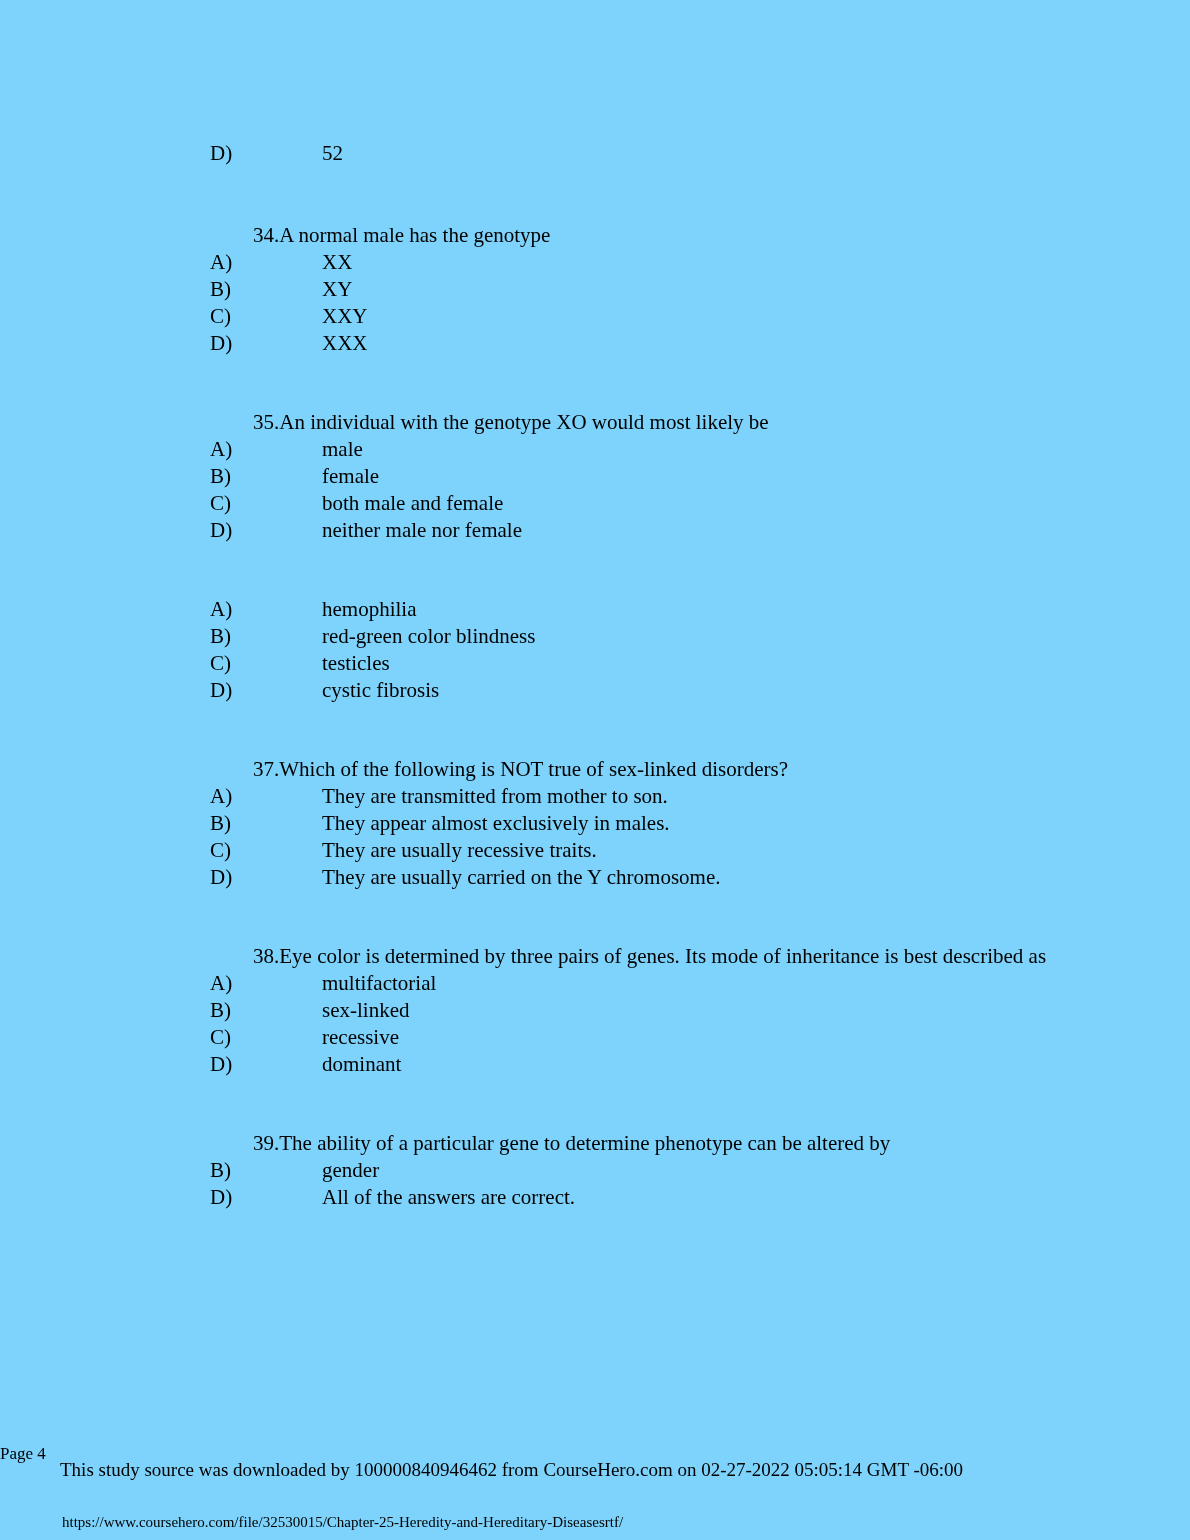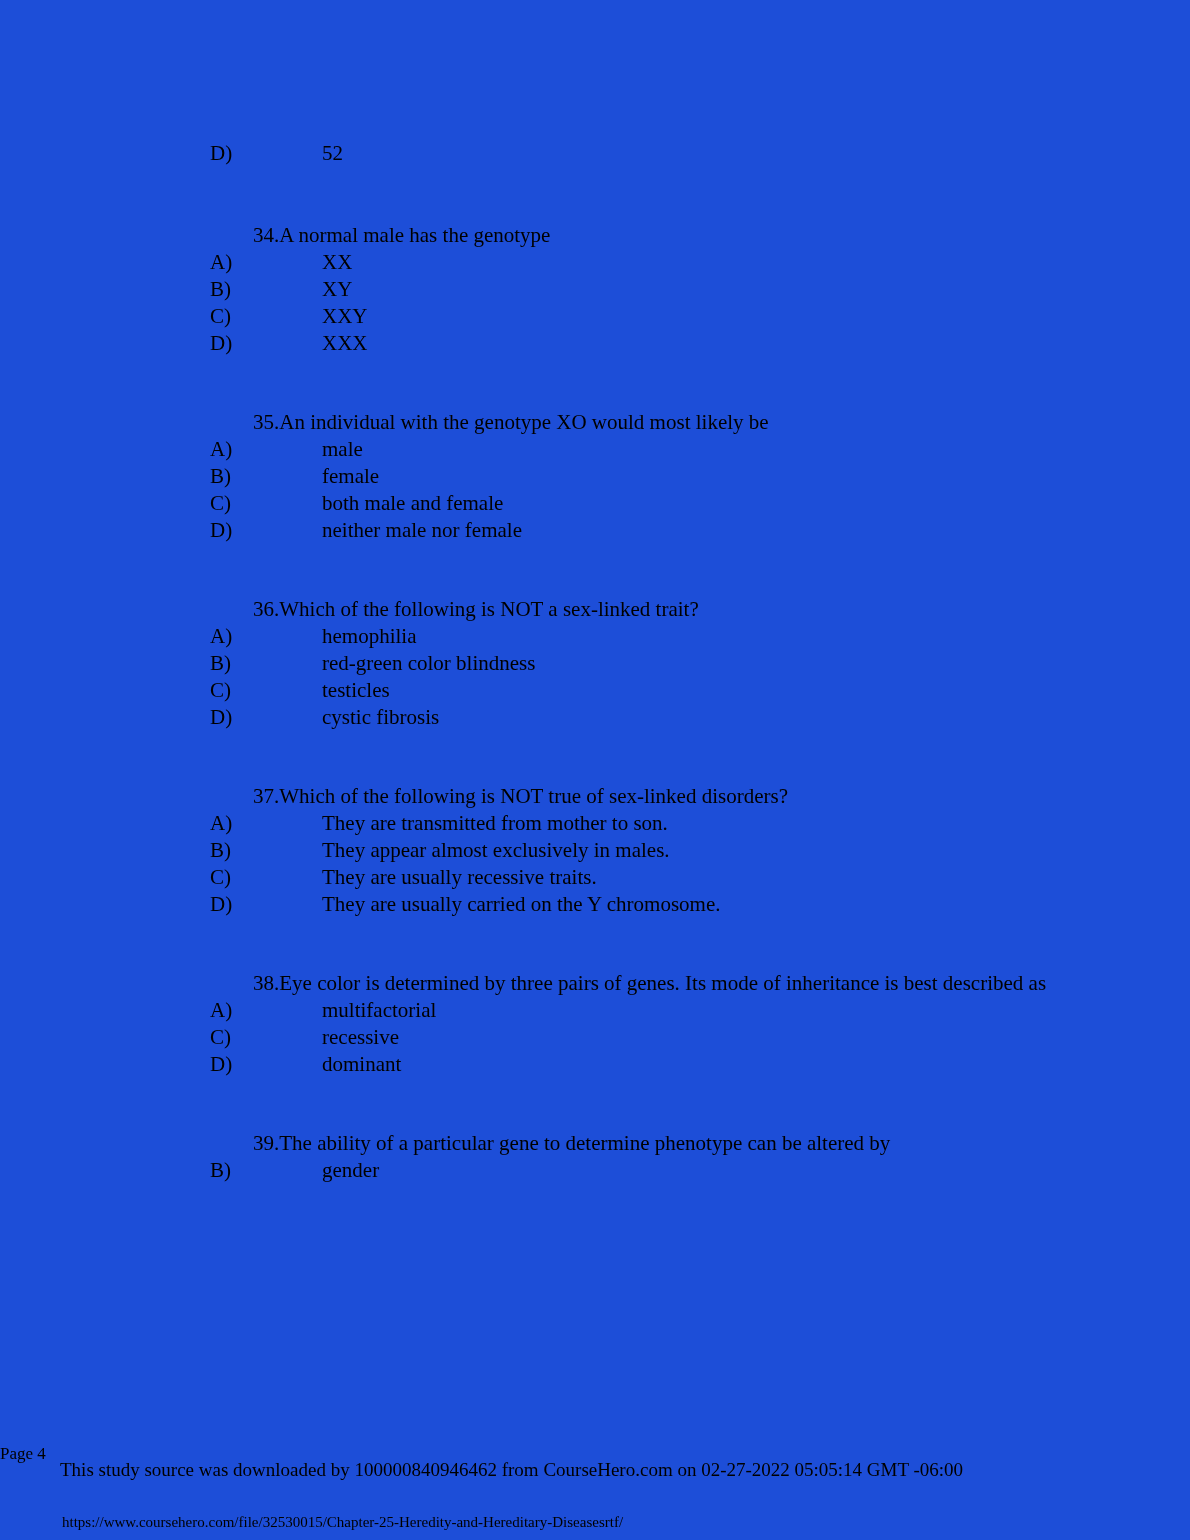--- a/index.html
+++ b/index.html
@@ -11,21 +11,21 @@
     height: 1540px;
     background: #ffffff;
     position: relative;
     font-family: "Liberation Serif", serif;
     color: #000000;
     overflow: hidden;
   }
   .page {
     position: absolute;
     inset: 0;
-    background: #1d4ed8;
+    background: #7dd3fc;
   }
   .leftover-row {
     position: absolute;
     top: 140px;
     left: 0;
     width: 100%;
   }
   .opt {
     margin-left: 210px;
     font-size: 21px;
@@ -104,21 +104,20 @@
     <p class="q-text">35.An individual with the genotype XO would most likely be</p>
     <div>
           <div class="opt"><span class="opt-letter">A)</span><span>male</span></div>
           <div class="opt"><span class="opt-letter">B)</span><span>female</span></div>
           <div class="opt"><span class="opt-letter">C)</span><span>both male and female</span></div>
           <div class="opt"><span class="opt-letter">D)</span><span>neither male nor female</span></div>
         </div>
   </div>
 
   <div class="question">
-    <p class="q-text">36.Which of the following is NOT a sex-linked trait?</p>
     <div>
           <div class="opt"><span class="opt-letter">A)</span><span>hemophilia</span></div>
           <div class="opt"><span class="opt-letter">B)</span><span>red-green color blindness</span></div>
           <div class="opt"><span class="opt-letter">C)</span><span>testicles</span></div>
           <div class="opt"><span class="opt-letter">D)</span><span>cystic fibrosis</span></div>
         </div>
   </div>
 
   <div class="question">
     <p class="q-text">37.Which of the following is NOT true of sex-linked disorders?</p>
@@ -127,29 +126,31 @@
           <div class="opt"><span class="opt-letter">B)</span><span>They appear almost exclusively in males.</span></div>
           <div class="opt"><span class="opt-letter">C)</span><span>They are usually recessive traits.</span></div>
           <div class="opt"><span class="opt-letter">D)</span><span>They are usually carried on the Y chromosome.</span></div>
         </div>
   </div>
 
   <div class="question">
     <p class="q-text">38.Eye color is determined by three pairs of genes. Its mode of inheritance is best described as</p>
     <div>
           <div class="opt"><span class="opt-letter">A)</span><span>multifactorial</span></div>
+          <div class="opt"><span class="opt-letter">B)</span><span>sex-linked</span></div>
           <div class="opt"><span class="opt-letter">C)</span><span>recessive</span></div>
           <div class="opt"><span class="opt-letter">D)</span><span>dominant</span></div>
         </div>
   </div>
 
   <div class="question">
     <p class="q-text">39.The ability of a particular gene to determine phenotype can be altered by</p>
     <div>
           <div class="opt"><span class="opt-letter">B)</span><span>gender</span></div>
+          <div class="opt"><span class="opt-letter">D)</span><span>All of the answers are correct.</span></div>
         </div>
   </div>
 </div>
 
   <div class="footer-page">Page 4</div>
   <div class="footer-download">This study source was downloaded by 100000840946462 from CourseHero.com on 02-27-2022 05:05:14 GMT -06:00</div>
   <div class="footer-url">https://www.coursehero.com/file/32530015/Chapter-25-Heredity-and-Hereditary-Diseasesrtf/</div>
 
 </div>
 

